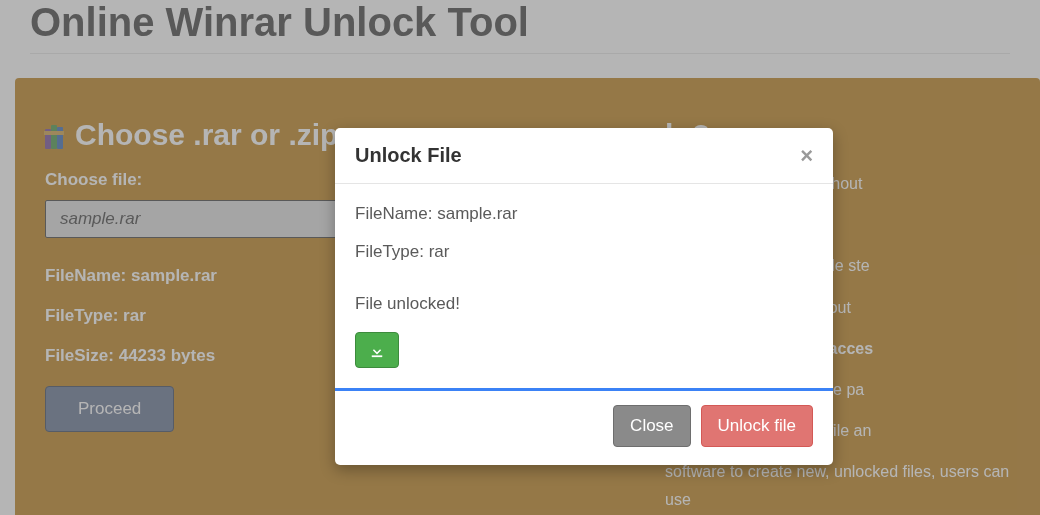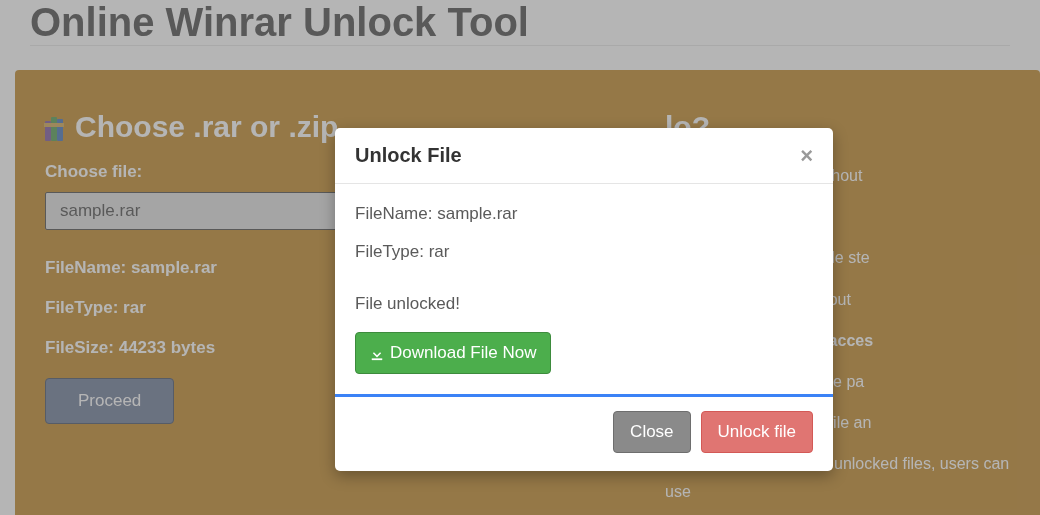--- a/index.html
+++ b/index.html
@@ -14,21 +14,21 @@
       position: relative;
       width: 1040px;
       height: 515px;
       overflow: hidden;
     }
     .page-title {
       font-size: 40px;
       font-weight: 700;
       padding: 0 30px;
       color: #333;
-      margin-bottom: 0;
+      margin-bottom: 8px;
     }
     hr.title-rule {
       margin: 0 30px 24px 30px;
       border: none;
       border-top: 1px solid #e5e5e5;
     }
     .panel {
       background: #b8790d;
       margin: 0 0 0 15px;
       border-radius: 4px;
@@ -86,20 +86,21 @@
     }
     .file-input {
       width: 520px;
       padding: 8px 14px;
       font-size: 17px;
       border: 1px solid #333;
       background: #dcdcdc;
       color: #333;
       border-radius: 2px;
       margin-bottom: 28px;
+      font-style: italic;
     }
     .info-line {
       font-size: 17px;
       font-weight: 700;
       margin-bottom: 20px;
       color: #fff;
     }
     .proceed-btn {
       background: #5a6a8a;
       border: 1px solid #2d3a52;
@@ -259,20 +260,19 @@
     <p>FileName: sample.rar</p>
     <p class="gap-after">FileType: rar</p>
     <p>File unlocked!</p>
     <button class="download-btn">
       <span class="download-icon">
         <svg viewBox="0 0 16 16" width="14" height="14" fill="#fff">
           <path d="M8 1v8.5L4.5 6 3.3 7.2 8 11.9l4.7-4.7L11.5 6 8 9.5V1H8z"></path>
           <path d="M2 13h12v2H2z"></path>
         </svg>
       </span>
-      <span>Download File Now</span>
     </button>
   </div>
   <div class="modal-footer">
     <button class="close-btn">Close</button>
     <button class="unlock-btn">Unlock file</button>
   </div>
 </div>
 
 </body></html>

